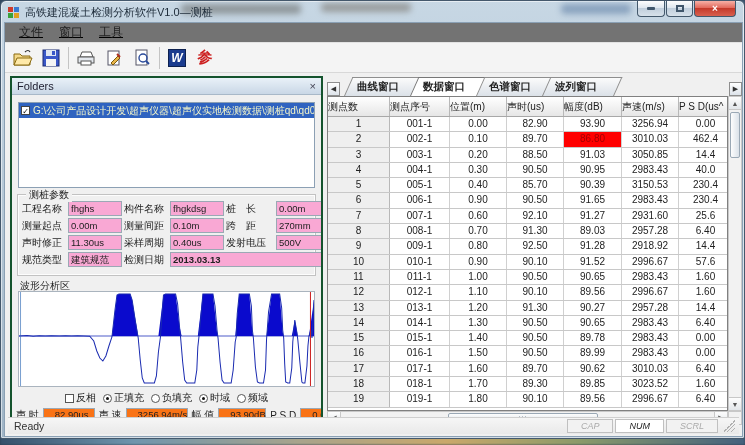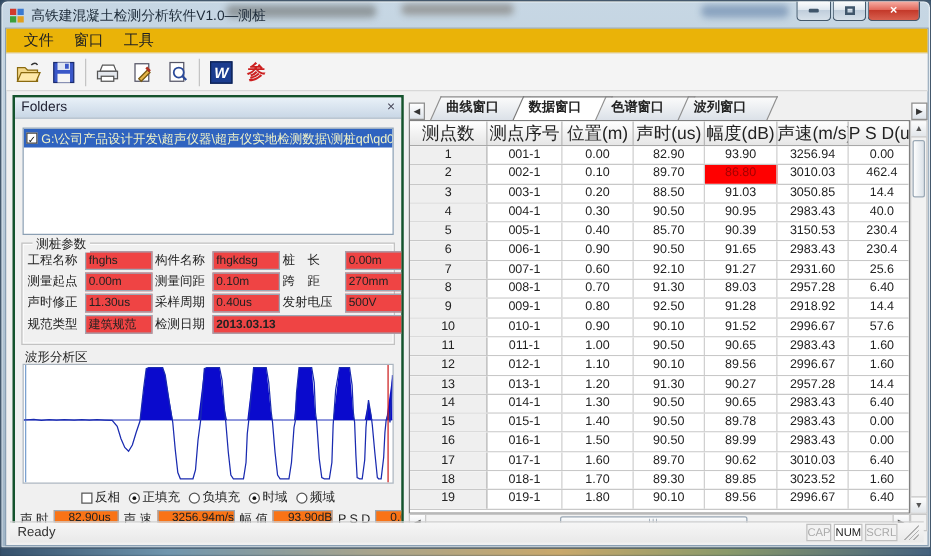--- a/index.html
+++ b/index.html
@@ -30,21 +30,21 @@
   .wbtn{height:16px;border:1px solid #43586b;border-top:none;border-radius:0 0 4px 4px;
     display:flex;align-items:center;justify-content:center;color:#fff;
     font-size:10px;line-height:10px;margin-left:1px;
     background:linear-gradient(#fdfdfd,#dfe7ef 45%,#bfcddb 46%,#d7e1ea);color:#40566b;}
   .wbtn.min{width:28px;} .wbtn.max{width:27px;}
   .wbtn.close{width:42px;background:linear-gradient(#f7b0a6,#e2695c 45%,#c33728 46%,#d8604f);color:#fff;font-weight:bold;}
   .minbar{width:8px;height:3px;background:#40566b;border-radius:1px;}
   .maxbox{width:8px;height:7px;border:2px solid #40566b;}
   
   .client{position:absolute;left:3px;top:21px;width:739px;height:415px;background:#f0f0f0;border:1px solid #8aa0b4;}
-  .menubar{height:20px;display:flex;align-items:center;padding-left:6px;border-bottom:1px solid #e3e3e3;background:#eab308;}
+  .menubar{height:20px;display:flex;align-items:center;padding-left:6px;border-bottom:1px solid #e3e3e3;background:#737373;text-decoration:underline;}
   .menu-item{font-size:12px;color:#222;padding:2px 8px;}
   .toolbar{height:30px;display:flex;align-items:center;padding-left:4px;background:#f4f4f4;border-bottom:1px solid #d8d8d8;}
   .tbtn{width:28px;height:26px;display:flex;align-items:center;justify-content:center;}
   .tsep{width:1px;height:22px;background:#c4c4c4;margin:0 3px;}
   .word-badge{width:18px;height:18px;background:#1b3c8f;border:1px solid #0d2150;color:#fff;
     display:flex;align-items:center;justify-content:center;font-size:12px;font-weight:bold;font-style:italic;}
   .param-badge{color:#cc1f1f;font-size:15px;font-weight:bold;}
   
   .pane{position:absolute;left:5px;top:53px;width:313px;height:346px;background:#f0f0f0;
     border:2px solid #14532d;overflow:hidden;}
@@ -56,21 +56,21 @@
     border:1px solid #8ca0b4;overflow:hidden;}
   .list-item{display:flex;align-items:center;height:15px;background:#2f63c0;color:#f2f4c8;
     font-size:10px;white-space:nowrap;padding-left:2px;}
   .cbx{width:9px;height:9px;background:#fff;border:1px solid #444;font-size:8px;line-height:9px;
     color:#111;text-align:center;margin-right:3px;flex:none;}
   .groupbox{position:absolute;left:5px;top:116px;right:5px;height:82px;border:1px solid #c2c2c2;
     box-shadow:inset 0 0 0 1px #fdfdfd;padding:6px 3px 2px 4px;}
   .group-label{position:absolute;left:8px;top:-7px;background:#f0f0f0;font-size:10px;color:#222;padding:0 3px;}
   .pgrid{display:grid;grid-template-columns:44px 54px 44px 54px 48px 50px;column-gap:2px;row-gap:2px;}
   .plabel{font-size:10px;color:#222;line-height:15px;white-space:nowrap;overflow:hidden;}
-  .pfield{height:15px;background:#ef4444;border:1px solid #9ba8b5;font-size:9.5px;line-height:13px;
+  .pfield{height:15px;background:#f9a8d4;border:1px solid #9ba8b5;font-size:9.5px;line-height:13px;
     padding-left:2px;color:#222;white-space:nowrap;overflow:hidden;}
   .wave-label{position:absolute;left:8px;top:201px;font-size:10px;color:#222;}
   .wavebox{position:absolute;left:6px;top:213px;right:6px;height:96px;background:#fff;border:1px solid #aab4be;}
   .ctl-row{position:absolute;left:0;top:313px;right:0;height:14px;display:flex;align-items:center;
     justify-content:center;gap:7px;font-size:10px;color:#222;}
   .ctl{display:flex;align-items:center;gap:2px;white-space:nowrap;}
   .radio{width:9px;height:9px;border:1px solid #555;border-radius:50%;background:#fff;position:relative;flex:none;}
   .radio.on::after{content:'';position:absolute;left:2px;top:2px;width:3px;height:3px;border-radius:50%;background:#111;}
   .chk{width:9px;height:9px;border:1px solid #555;background:#fff;flex:none;}
   .readout{position:absolute;left:4px;top:329px;right:2px;height:16px;display:flex;align-items:center;gap:4px;
@@ -84,21 +84,21 @@
     font-size:7px;color:#333;display:flex;align-items:center;justify-content:center;margin-bottom:0;}
   .tabs{display:flex;flex:1;height:20px;align-items:flex-end;overflow:hidden;padding-left:10px;font-weight:bold;}
   .tab{position:relative;height:19px;min-width:72px;padding:0 10px 0 6px;margin-left:-6px;}
   .tab::before{content:'';position:absolute;inset:0;background:linear-gradient(#fbfbfb,#dbe1e8);
     border:1px solid #8e8e8e;border-bottom:none;transform:skewX(-24deg);transform-origin:100% 100%;}
   .tab.active::before{background:#fff;border-color:#777;}
   .tab span{position:relative;display:block;text-align:center;font-size:10.5px;line-height:19px;color:#222;}
   .tablewrap{position:absolute;left:0;top:20px;right:14px;bottom:14px;border:1px solid #808080;
     background:#fff;overflow:hidden;}
   .thead{display:flex;height:20px;background:linear-gradient(#ffffff,#e6e6e6);border-bottom:1px solid #a8a8a8;}
-  .th{font-size:14px;color:#222;text-align:center;line-height:19px;border-right:1px solid #b8b8b8;
+  .th{font-size:10px;color:#222;text-align:left;line-height:19px;border-right:1px solid #b8b8b8;
     white-space:nowrap;overflow:hidden;flex:none;}
   .tr{display:flex;height:15.3px;border-bottom:1px solid #c8c8c8;background:#fff;}
   .td{font-size:10px;color:#222;text-align:center;line-height:14px;border-right:1px solid #d0d0d0;
     white-space:nowrap;overflow:hidden;flex:none;}
   .td.rowhead{background:#efefef;border-right:1px solid #b8b8b8;}
   .td.hl{background:#ff0000;color:#a50000;}
   .c0{width:62px;}.c1{width:60px;}.c2{width:57px;}.c3{width:57px;}.c4{width:58px;}.c5{width:57px;}.c6{width:54px;}
   
   .vscroll{position:absolute;right:0;top:20px;width:14px;bottom:14px;background:#f2f2f2;border:1px solid #c8c8c8;}
   .varrow{height:13px;display:flex;align-items:center;justify-content:center;font-size:7px;color:#555;background:linear-gradient(#fdfdfd,#e2e6ea);border-bottom:1px solid #c8c8c8;}
@@ -109,21 +109,21 @@
   .harrow.left{left:0;border-right:1px solid #c8c8c8;}
   .harrow.right{right:0;border-left:1px solid #c8c8c8;}
   .hthumb{position:absolute;top:1px;bottom:1px;left:120px;width:150px;background:linear-gradient(#fdfdfd,#dbe2e9);border:1px solid #9aa8b5;border-radius:2px;
     display:flex;align-items:center;justify-content:center;font-size:7px;color:#8a98a5;letter-spacing:1px;}
   .corner{position:absolute;right:0;bottom:0;width:14px;height:14px;background:#f2f2f2;border:1px solid #c8c8c8;}
   
   .statusbar{position:absolute;left:3px;right:3px;bottom:2px;height:17px;background:linear-gradient(#f6f6f6,#e9e9e9);
     border-top:1px solid #cfcfcf;display:flex;align-items:center;justify-content:space-between;padding:0 4px 0 6px;}
   .status-left{font-size:10.5px;color:#333;}
   .status-keys{display:flex;gap:2px;align-items:center;}
-  .key{font-size:9px;padding:1px 0;border:1px solid #c0c0c0;background:#f2f2f2;color:#aaa;}
+  .key{font-size:9px;padding:1px 13px;border:1px solid #c0c0c0;background:#f2f2f2;color:#aaa;font-style:italic;}
   .key.on{color:#222;background:#fff;}
   .grip{width:12px;height:12px;margin-left:3px;
     background:linear-gradient(135deg,transparent 50%,#b0b0b0 50%,#b0b0b0 55%,transparent 55%,transparent 65%,#b0b0b0 65%,#b0b0b0 70%,transparent 70%,transparent 80%,#b0b0b0 80%,#b0b0b0 85%,transparent 85%);}
 </style>
 </head>
 <body>
 
 <div class="desktop"></div>
 
 <div class="window">

